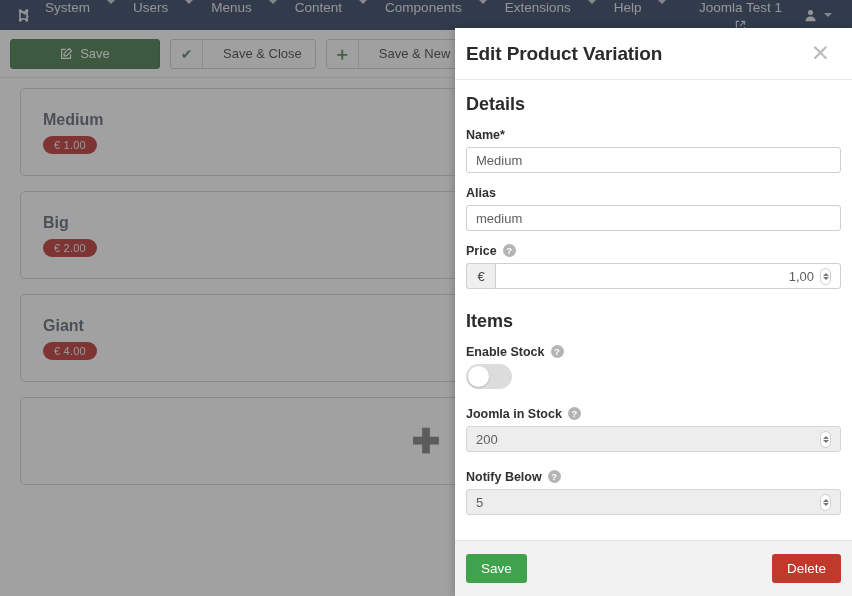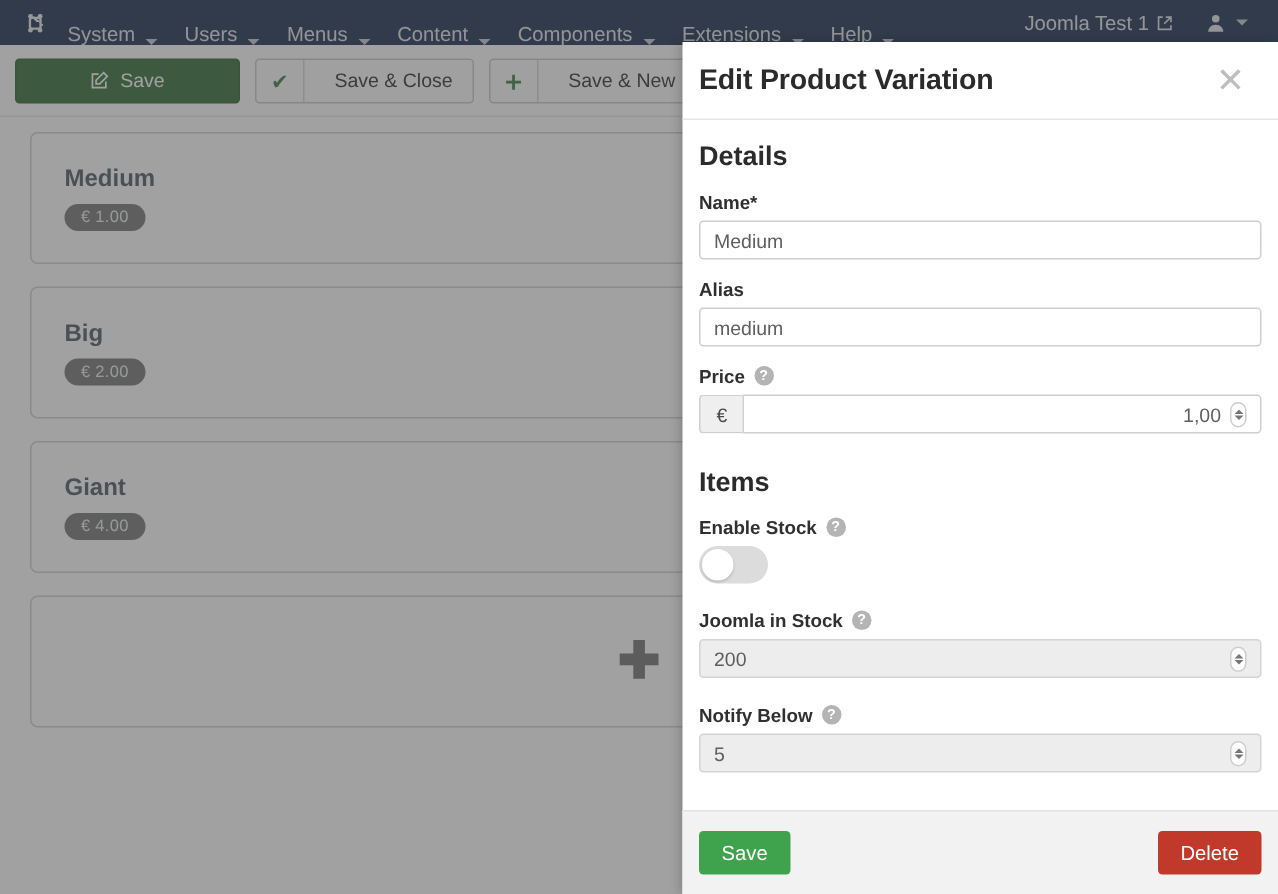--- a/index.html
+++ b/index.html
@@ -15,26 +15,26 @@
   
   .bg-page { position:absolute; inset:0; background:#ffffff; }
 
   .adminbar {
     height: 30px; background:#172b4d; display:flex; align-items:center;
     padding: 0 10px; color:#d8dce3; font-size: 13.5px; white-space: nowrap;
   }
   .joomla-logo { width: 26px; display:flex; align-items:center; justify-content:center; color:#e8eaef; }
   .joomla-logo svg { display:block; }
   .menu-item {
-    display:flex; align-items:flex-end; gap:7px; padding: 0 9px; height:30px;
+    display:flex; align-items:flex-start; gap:17px; padding: 0 9px; height:30px;
     color:#dfe3ea; font-size:13.5px; cursor:default;
   }
   .caret { width:0;height:0;border-left:4px solid transparent;border-right:4px solid transparent;border-top:4px solid #c3c9d4; display:inline-block; }
   .adminbar-right { margin-left:auto; display:flex; align-items:center; gap:2px; }
-  .site-name { display:flex; align-items:center; gap:5px; padding:0 8px; font-size:13.5px; color:#e4e7ec; }
+  .site-name { display:flex; align-items:center; gap:5px; padding:0 8px; font-size:13.5px; color:#e4e7ec;flex-direction:column; }
   .user-menu { display:flex; align-items:center; gap:7px; padding: 0 10px 0 12px; color:#e4e7ec; }
 
   .toolbar {
     display:flex; align-items:center; gap:10px;
     padding: 9px 10px; background:#ffffff; border-bottom:1px solid #e6e6e6;
     height: 48px;
   }
   .btn {
     display:flex; align-items:center; gap:7px; height:30px;
     border:1px solid #c9c9c9; border-radius:3px; background:#fdfdfd;
@@ -55,21 +55,21 @@
     padding: 12px 0 14px 0; border-bottom:1px solid #d9d9d9; margin-bottom: 20px;
   }
   .var-card {
     border:1px solid #cfcfcf; border-radius:5px; height:88px;
     display:flex; align-items:center; justify-content:space-between;
     padding: 0 20px 0 22px; margin-bottom: 15px; background:transparent;
   }
   .var-left { display:flex; flex-direction:column; gap:7px; }
   .var-name { font-size:16px; font-weight:bold; color:#4c5664; }
   .badge {
-    background:#737373; color:#e9eef0; font-size:11px; border-radius:11px;
+    background:#b91c1c; color:#e9eef0; font-size:11px; border-radius:11px;
     padding: 3px 11px; align-self:flex-start; letter-spacing:.2px;
   }
   .btn-edit {
     border:1px solid #b9b9b9; border-radius:3px; background:#f4f4f4;
     font-size:13px; color:#2b2b2b; padding: 5px 14px;
   }
   .var-card-add {
     border:1px solid #cfcfcf; border-radius:5px; height:88px;
     display:flex; align-items:center; justify-content:center;
   }

